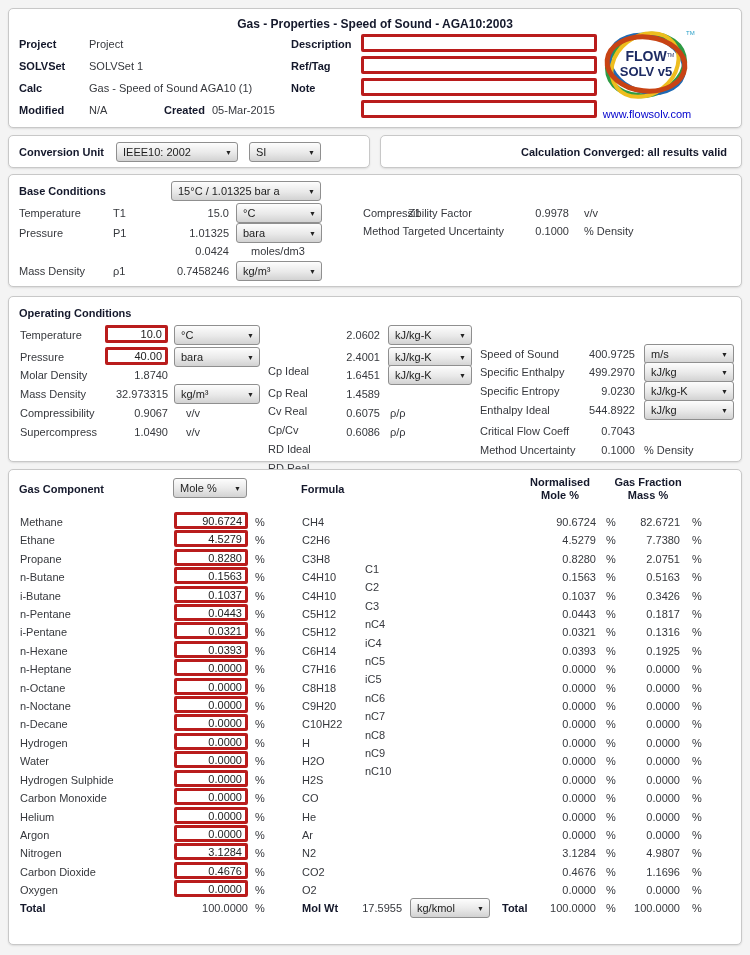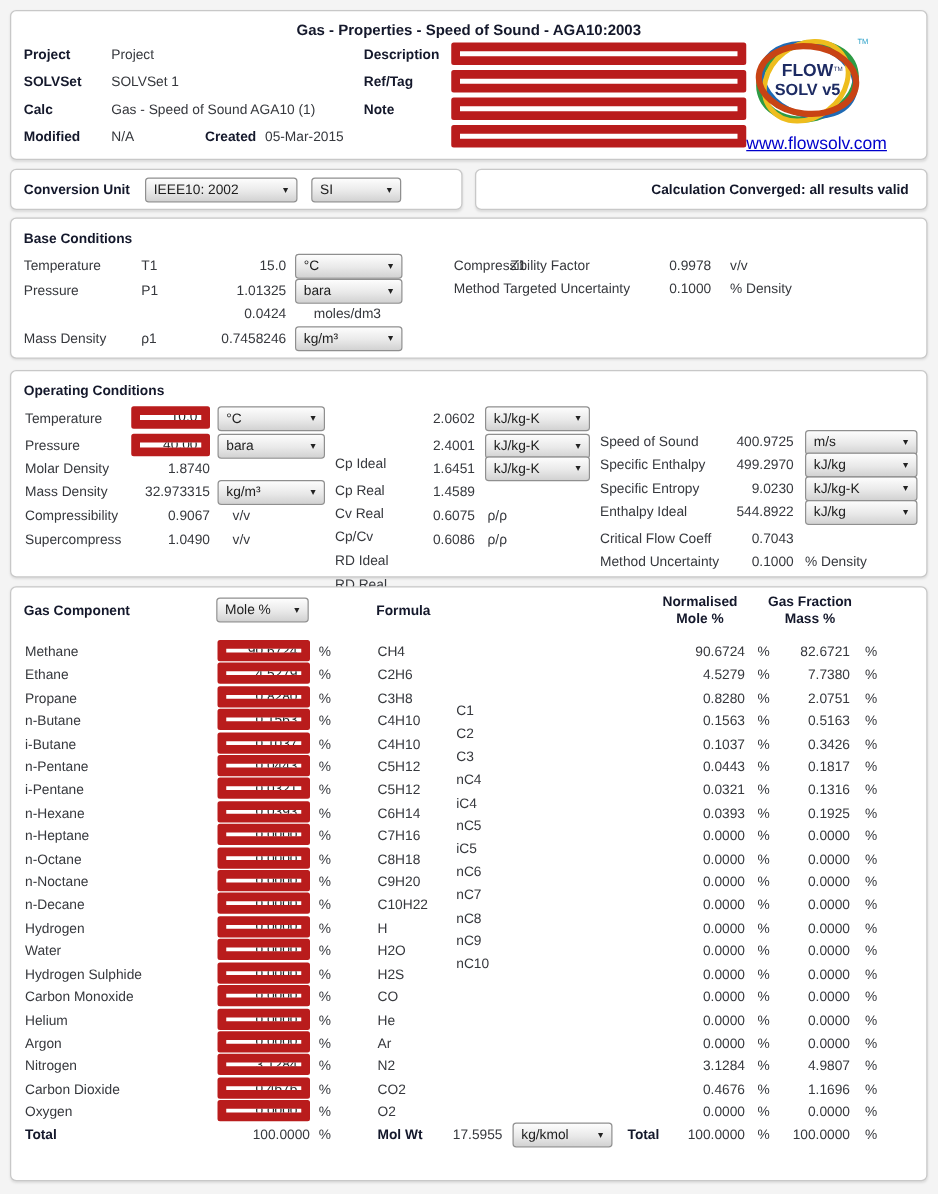--- a/index.html
+++ b/index.html
@@ -24,25 +24,25 @@
   .dd {
     position:absolute; height:20px;
     border:1px solid #8f8f8f; border-radius:3px;
     background:linear-gradient(#fdfdfd 0%, #e9e9e9 55%, #d2d2d2 100%);
     display:flex; align-items:center; justify-content:space-between;
     padding:0 5px 0 6px; color:#1d1d1d; white-space:nowrap;
   }
   .dd .arr { font-size:7px; color:#222; line-height:1; margin-left:4px; }
   .tin {
     position:absolute; height:18px;
-    border:7px solid #b91c1c; border-radius:2px;
+    border:3px solid #b91c1c; border-radius:2px;
     font:11px "Liberation Sans","DejaVu Sans",sans-serif;
     text-align:right; padding:0 3px; color:#222; background:#fff;
   }
-  .link { color:#0000cc; text-decoration:underline; font-size:14px; cursor:pointer; }
+  .link { color:#0000cc; font-size:11px; cursor:pointer; }
 
   
   .op-row { position:absolute; left:1px; right:1px; height:20px; }
   .op-row > * { position:absolute; top:3px; white-space:nowrap; line-height:14px; }
   .op-row .c-dd { top:0; }
   .op-row .c-input { top:0; height:18px; }
   .col-l .c-label { left:10px; }
   .col-l .c-val   { left:64px;  width:94px; text-align:right; }
   .col-l .c-input { left:95px;  width:63px; }
   .col-l .c-dd    { left:164px; width:86px; }
@@ -121,20 +121,24 @@
     <span>SI</span>
     <span class="arr">▼</span>
   </div>
 </div>
 <div class="box" style="left:380px;top:135px;width:362px;height:33px">
   <span class="p b" style="right:14px;top:9px">Calculation Converged: all results valid</span>
 </div>
 
 <div class="box" style="left:8px;top:174px;width:734px;height:113px">
   <span class="p b" style="left:10px;top:9px">Base Conditions</span>
+  <div class="dd" style="left:162px;top:6px;width:150px">
+    <span>15°C / 1.01325 bar a</span>
+    <span class="arr">▼</span>
+  </div>
 
   <span class="p" style="left:10px;top:31px">Temperature</span>
   <span class="p" style="left:104px;top:31px">T1</span>
   <span class="p" style="left:126px;top:31px;width:94px;text-align:right">15.0</span>
   <div class="dd" style="left:227px;top:28px;width:86px">
     <span>°C</span>
     <span class="arr">▼</span>
   </div>
 
   <span class="p" style="left:10px;top:51px">Pressure</span>

